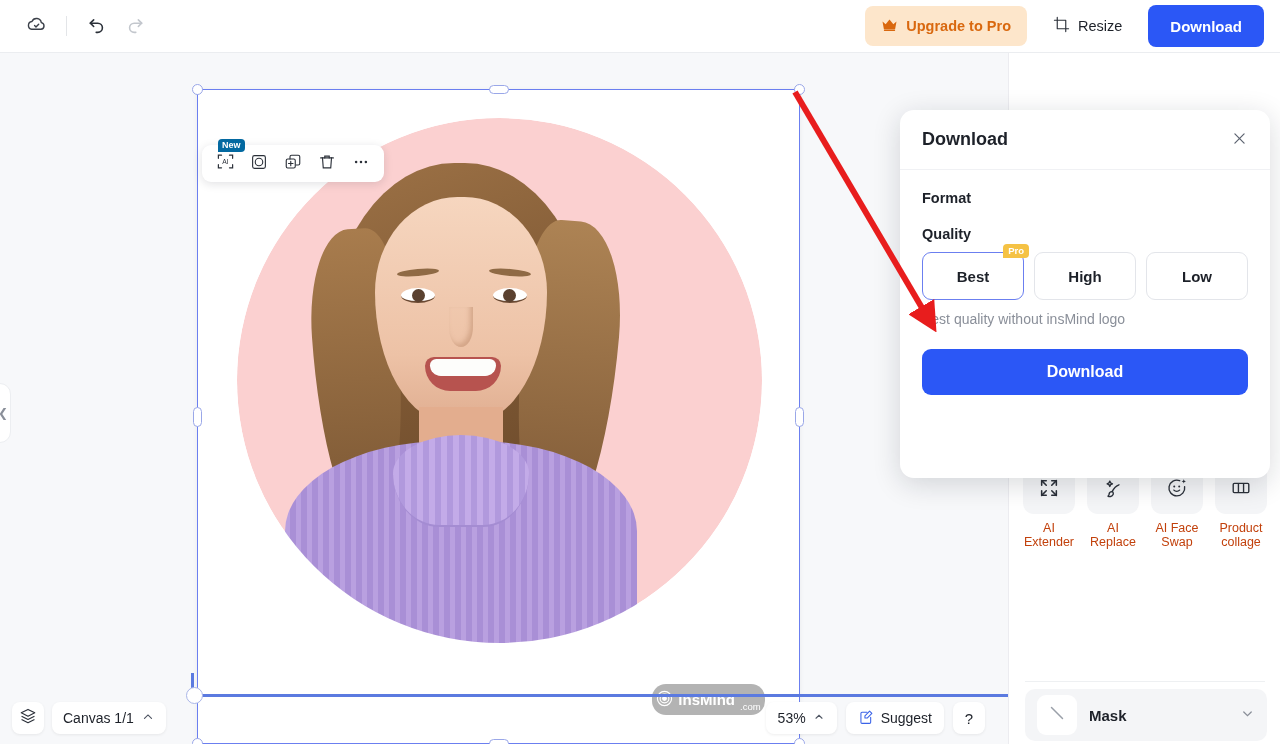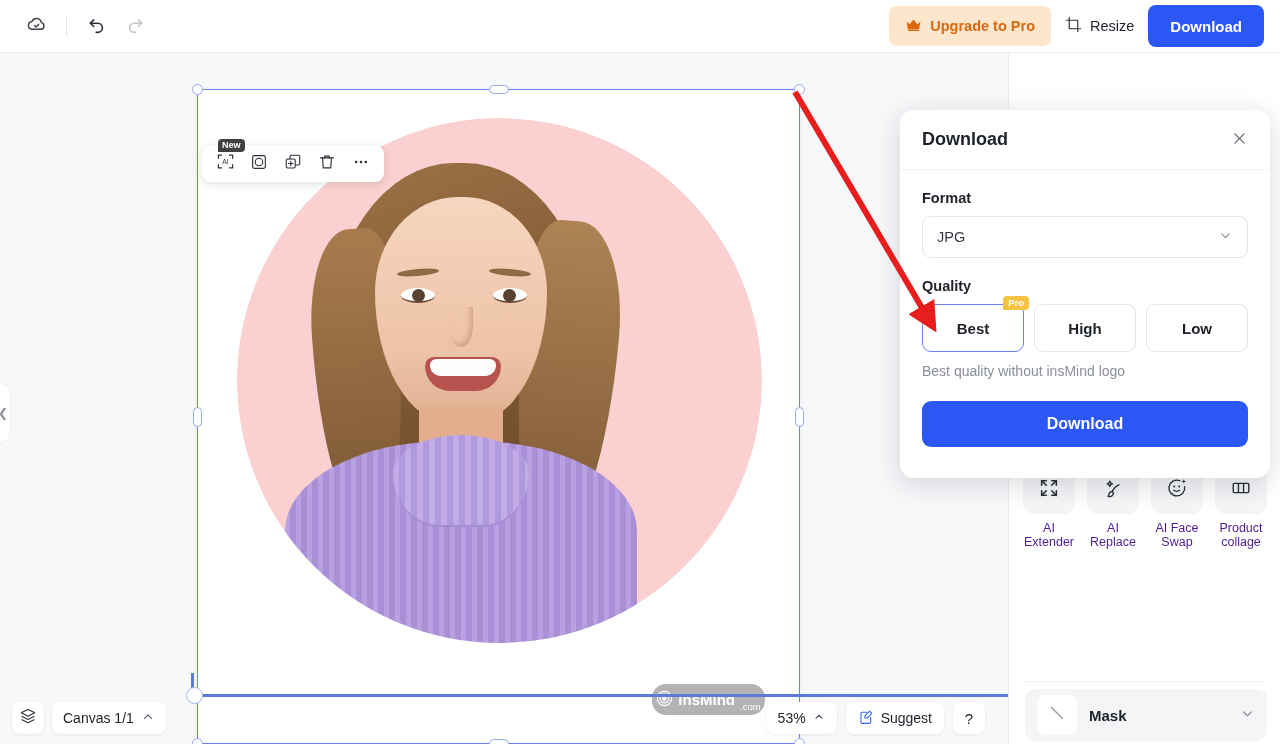--- a/index.html
+++ b/index.html
@@ -19,21 +19,21 @@
     display: flex; align-items: center;
     z-index: 30;
   }
   .tb-left { display: flex; align-items: center; padding-left: 18px; gap: 2px; }
   .icon-btn {
     width: 36px; height: 36px; border-radius: 8px;
     display: flex; align-items: center; justify-content: center;
     cursor: pointer; background: transparent;
   }
   .tb-divider { width: 1px; height: 20px; background: #e3e5e8; margin: 0 10px; }
-  .tb-right { margin-left: auto; display: flex; align-items: center; gap: 4px; padding-right: 16px; }
+  .tb-right { margin-left: auto; display: flex; align-items: center; gap: 16px; padding-right: 16px; }
 
   .upgrade-btn {
     height: 40px; border-radius: 8px; background: #fde6cb;
     display: flex; align-items: center; gap: 8px;
     padding: 0 16px; cursor: pointer;
     color: #d9680f; font-size: 14.5px; font-weight: 600;
     white-space: nowrap;
   }
   .resize-btn {
     height: 40px; display: flex; align-items: center; gap: 8px;
@@ -181,21 +181,21 @@
     display: flex; align-items: center; padding: 0 8px; gap: 4px;
     z-index: 15;
   }
   .et-btn {
     width: 30px; height: 29px; border-radius: 6px; cursor: pointer;
     display: flex; align-items: center; justify-content: center;
     position: relative;
   }
   .new-badge {
     position: absolute; top: -10px; left: 8px;
-    background: #404040; color: #fff; font-size: 9px; font-weight: 700;
+    background: #0369a1; color: #fff; font-size: 9px; font-weight: 700;
     border-radius: 4px 4px 4px 0; padding: 1px 4px; line-height: 1.2;
   }
 
   
   .bottombar {
     position: absolute; left: 0; bottom: 0; width: 1280px; height: 52px;
     display: flex; align-items: center; z-index: 20;
   }
   .bb-left { display: flex; align-items: center; gap: 8px; padding-left: 12px; }
   .layers-btn {
@@ -244,21 +244,21 @@
   }
   .tool {
     display: flex; flex-direction: column; align-items: center; gap: 7px;
     cursor: pointer;
   }
   .tool-ico {
     width: 52px; height: 52px; border-radius: 11px; background: #f4f5f7;
     display: flex; align-items: center; justify-content: center;
   }
   .tool-label {
-    font-size: 12.5px; color: #4c1d95; text-align: center; line-height: 1.18;
+    font-size: 12.5px; color: #c2410c; text-align: center; line-height: 1.18;
     max-width: 60px;
   }
   .panel-sep { position: absolute; left: 16px; top: 628px; width: 240px; height: 1px; background: #eef0f2; }
   .mask-row {
     position: absolute; left: 16px; top: 636px; width: 242px; height: 52px;
     background: #f4f5f7; border-radius: 10px;
     display: flex; align-items: center; padding: 0 12px; gap: 12px; cursor: pointer;
   }
   .mask-thumb {
     width: 40px; height: 40px; border-radius: 9px; background: #fff;
@@ -588,28 +588,20 @@
     <div class="pop-head">
       <div class="pop-title">Download</div>
       <div class="pop-close">
         <svg width="17" height="17" viewBox="0 0 24 24" fill="none" stroke="#5c6370" stroke-width="1.7" stroke-linecap="round">
             <path d="M5.5 5.5l13 13M18.5 5.5l-13 13"></path>
           </svg>
       </div>
     </div>
     <div class="pop-body">
       <div class="section-label">Format</div>
-      <div class="select-box">
-        <span>JPG</span>
-        <span class="select-chev">
-          <svg width="15" height="15" viewBox="0 0 24 24" fill="none" stroke="#8a8f99" stroke-width="1.9" stroke-linecap="round">
-              <path d="M6 9.5l6 6 6-6"></path>
-            </svg>
-        </span>
-      </div>
 
       <div class="section-label quality-label">Quality</div>
       <div class="qual-row">
         <div class="qual-btn active">
           <span class="pro-badge">Pro</span>
           <span>Best</span>
         </div>
         <div class="qual-btn">
           <span>High</span>
         </div>

